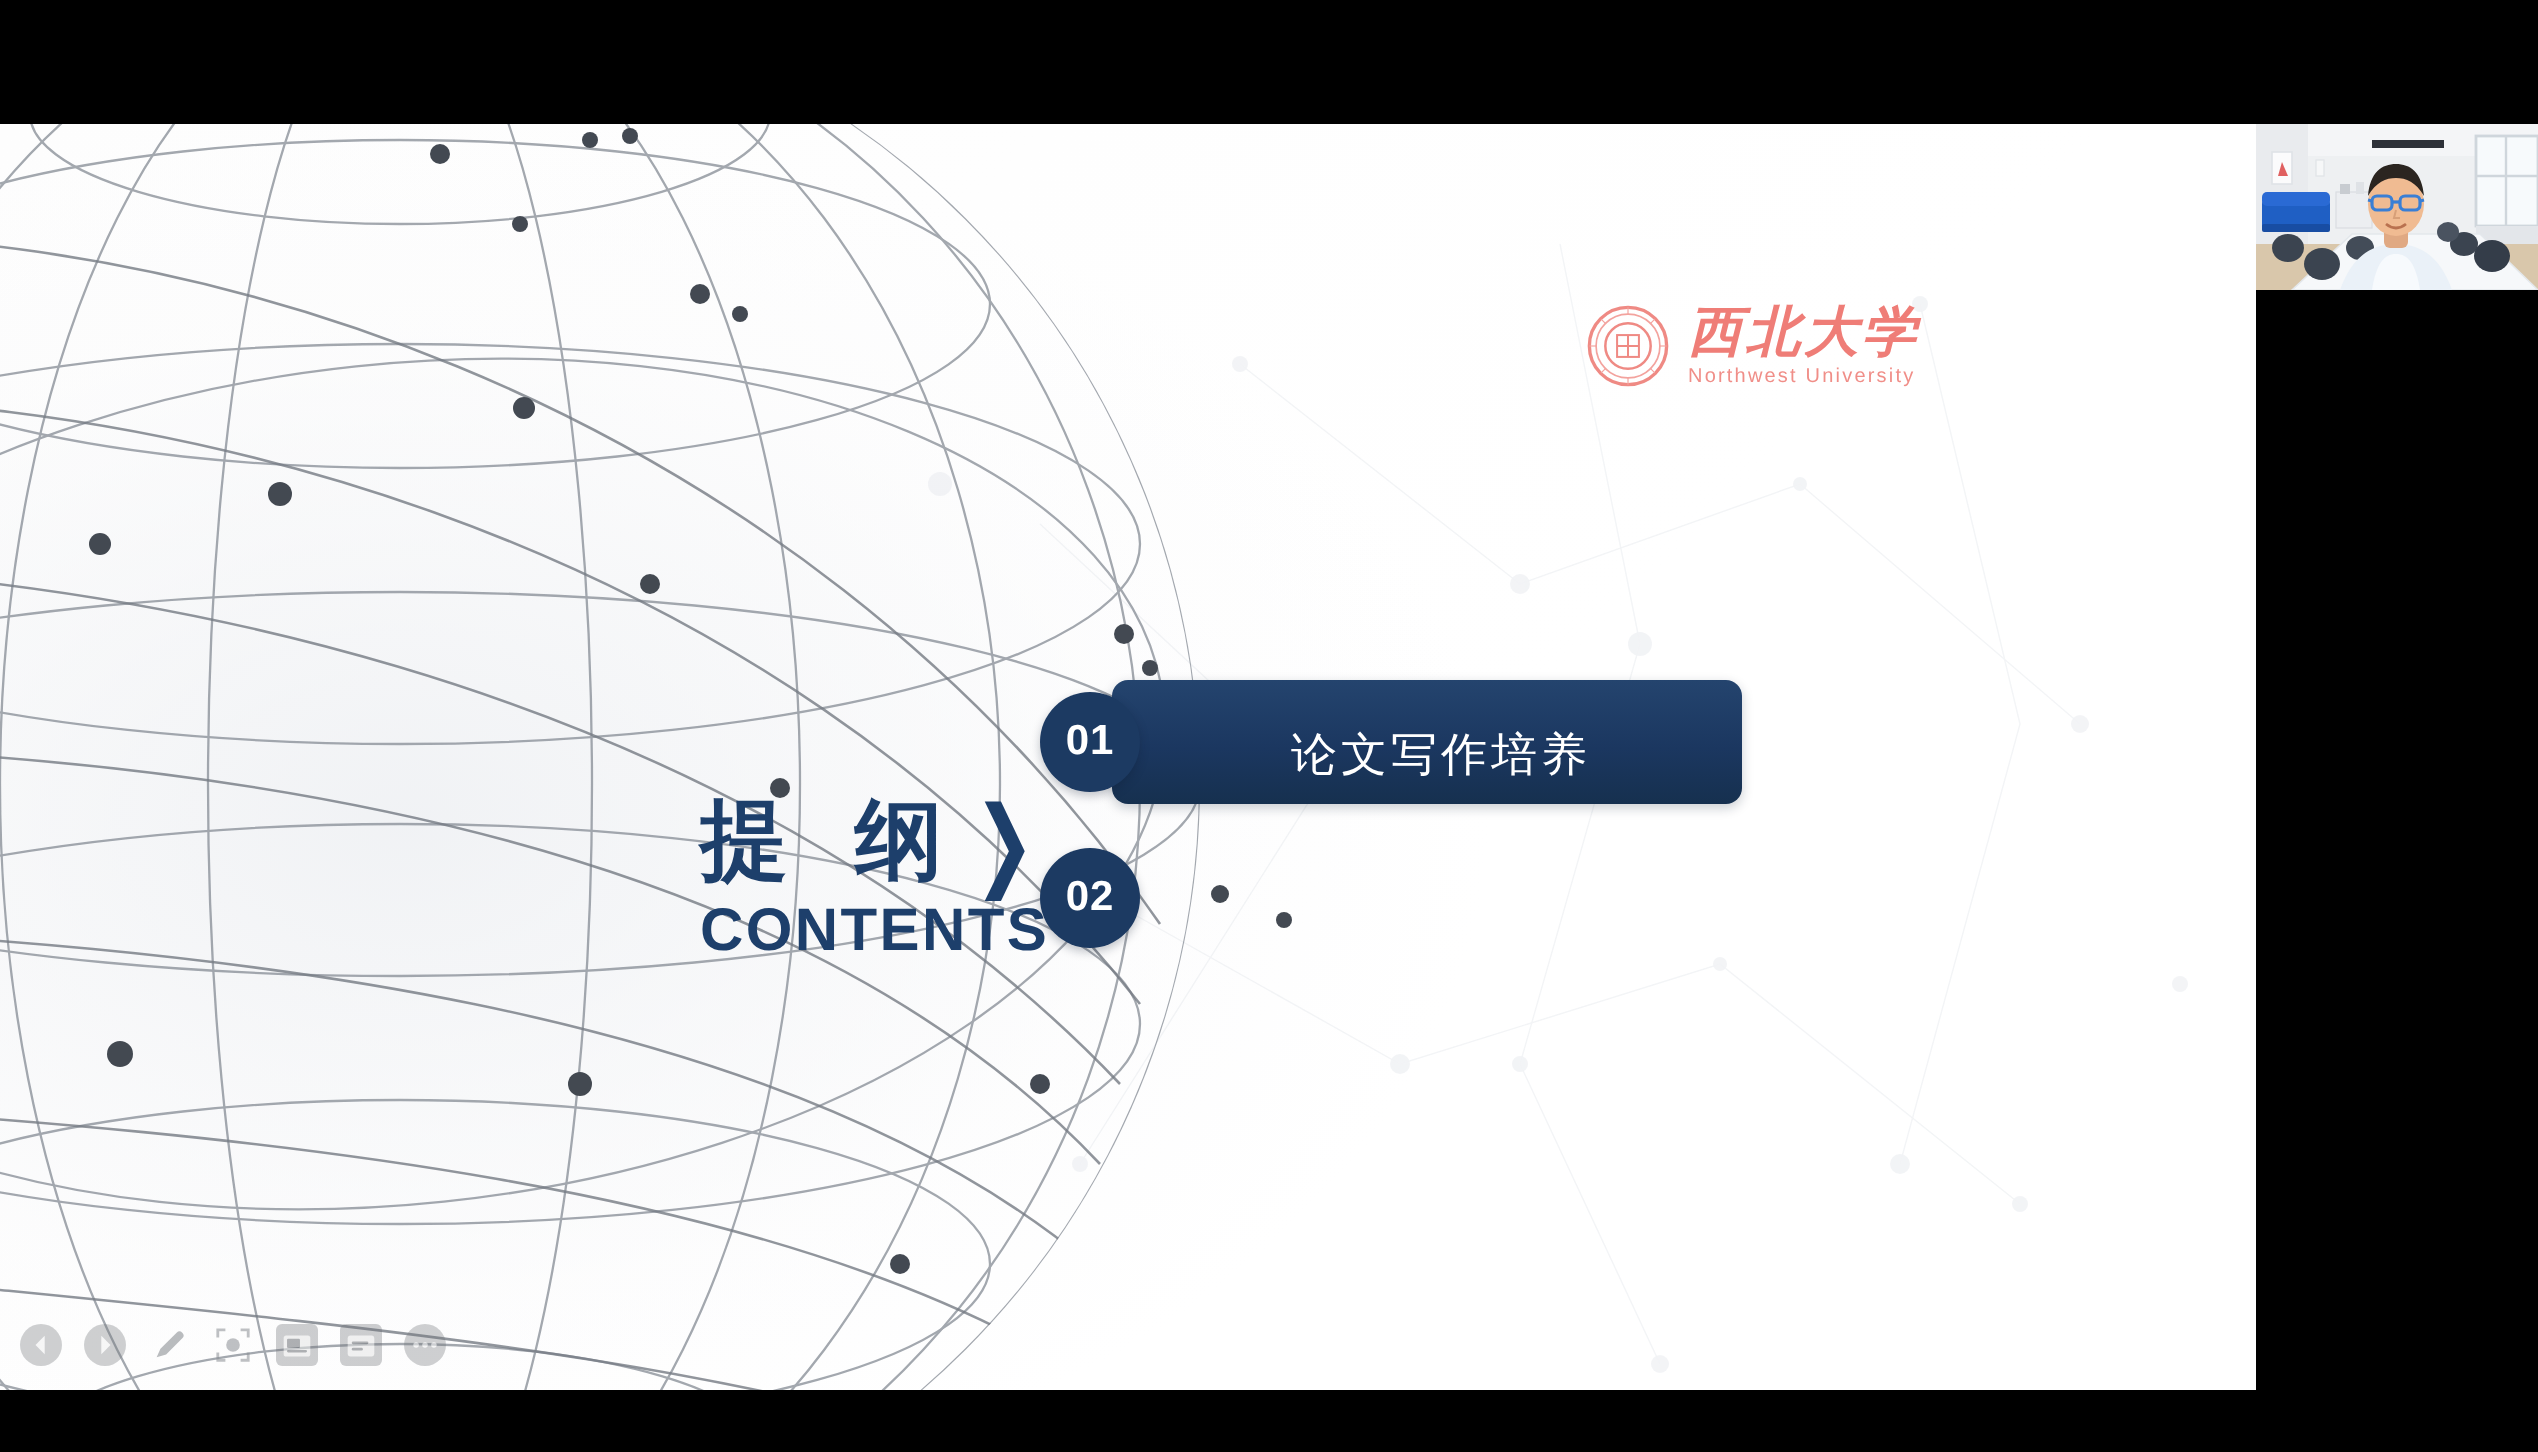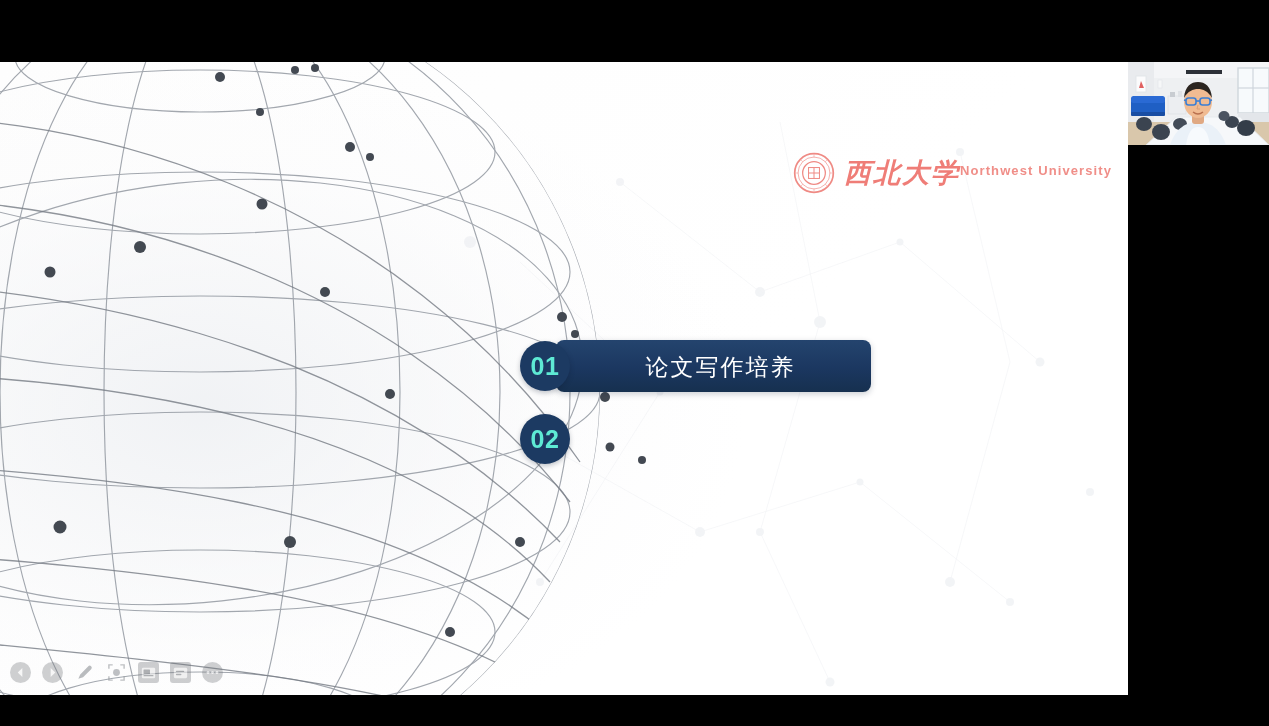--- a/index.html
+++ b/index.html
@@ -80,37 +80,37 @@
     gap: 9px;
     z-index: 10;
   }
   #seal {
     width: 42px;
     height: 42px;
     flex: 0 0 42px;
   }
   #logo-text {
     display: flex;
-    flex-direction: row;
+    flex-direction: column;
     justify-content: center;
     line-height: 1;
   }
   #logo-cn {
     font-family: "Liberation Serif", serif;
     font-size: 27px;
     font-weight: 700;
     font-style: italic;
     color: #ef7d77;
     letter-spacing: 2px;
     white-space: nowrap;
   }
   #logo-en {
     margin-top: 4px;
-    font-size: 13px;
-    font-weight: 700;
+    font-size: 10px;
+    font-weight: 400;
     color: #f08e88;
     letter-spacing: 1.1px;
     white-space: nowrap;
   }
 
   
   #contents-title {
     position: absolute;
     left: 350px;
     top: 336px;
@@ -157,45 +157,45 @@
     align-items: center;
     margin-bottom: 22px;
   }
   .badge {
     position: relative;
     z-index: 3;
     width: 50px;
     height: 50px;
     border-radius: 50%;
     background: #1c3a62;
-    color: #5eead4;
+    color: #ffffff;
     display: flex;
     align-items: center;
     justify-content: center;
-    font-size: 25px;
+    font-size: 21px;
     font-weight: 700;
     letter-spacing: 0.5px;
     box-shadow: 0 2px 5px rgba(10,25,45,0.25);
     flex: 0 0 50px;
   }
   .bar {
     position: relative;
     z-index: 2;
     margin-left: -14px;
     height: 50px;
     border-radius: 8px;
     background: linear-gradient(180deg, #24446e 0%, #1b3760 55%, #16304f 100%);
     color: #ffffff;
     display: flex;
     align-items: center;
     justify-content: center;
     font-family: "DejaVu Sans", sans-serif;
     font-size: 23px;
     letter-spacing: 2px;
-    padding: 2px 24px 0 38px;
+    padding: 12px 24px 0 38px;
     box-shadow: 0 2px 6px rgba(12,28,50,0.22);
   }
   .bar.w1 { width: 253px; }
   .bar.w2 { width: 309px; }
   .bar.w3 { width: 266px; }
 
   
   #ppt-toolbar {
     position: absolute;
     left: 10px;
@@ -386,20 +386,27 @@
           <line x1="18" y1="82" x2="24" y2="76"></line>
           <line x1="82" y1="82" x2="76" y2="76"></line>
         </g>
       </svg>
       <div id="logo-text">
         <span id="logo-cn">西北大学</span>
         <span id="logo-en">Northwest University</span>
       </div>
     </div>
 
+    <div id="contents-title">
+      <div id="title-cn">
+        <span>提 纲</span>
+        <span id="title-chevron">❯</span>
+      </div>
+      <div id="title-en">CONTENTS</div>
+    </div>
 
     <div id="contents-list">
 
       <div class="content-row">
         <div class="badge">01</div>
         <div class="bar w1">论文写作培养</div>
       </div>
 
 
       <div class="content-row">

